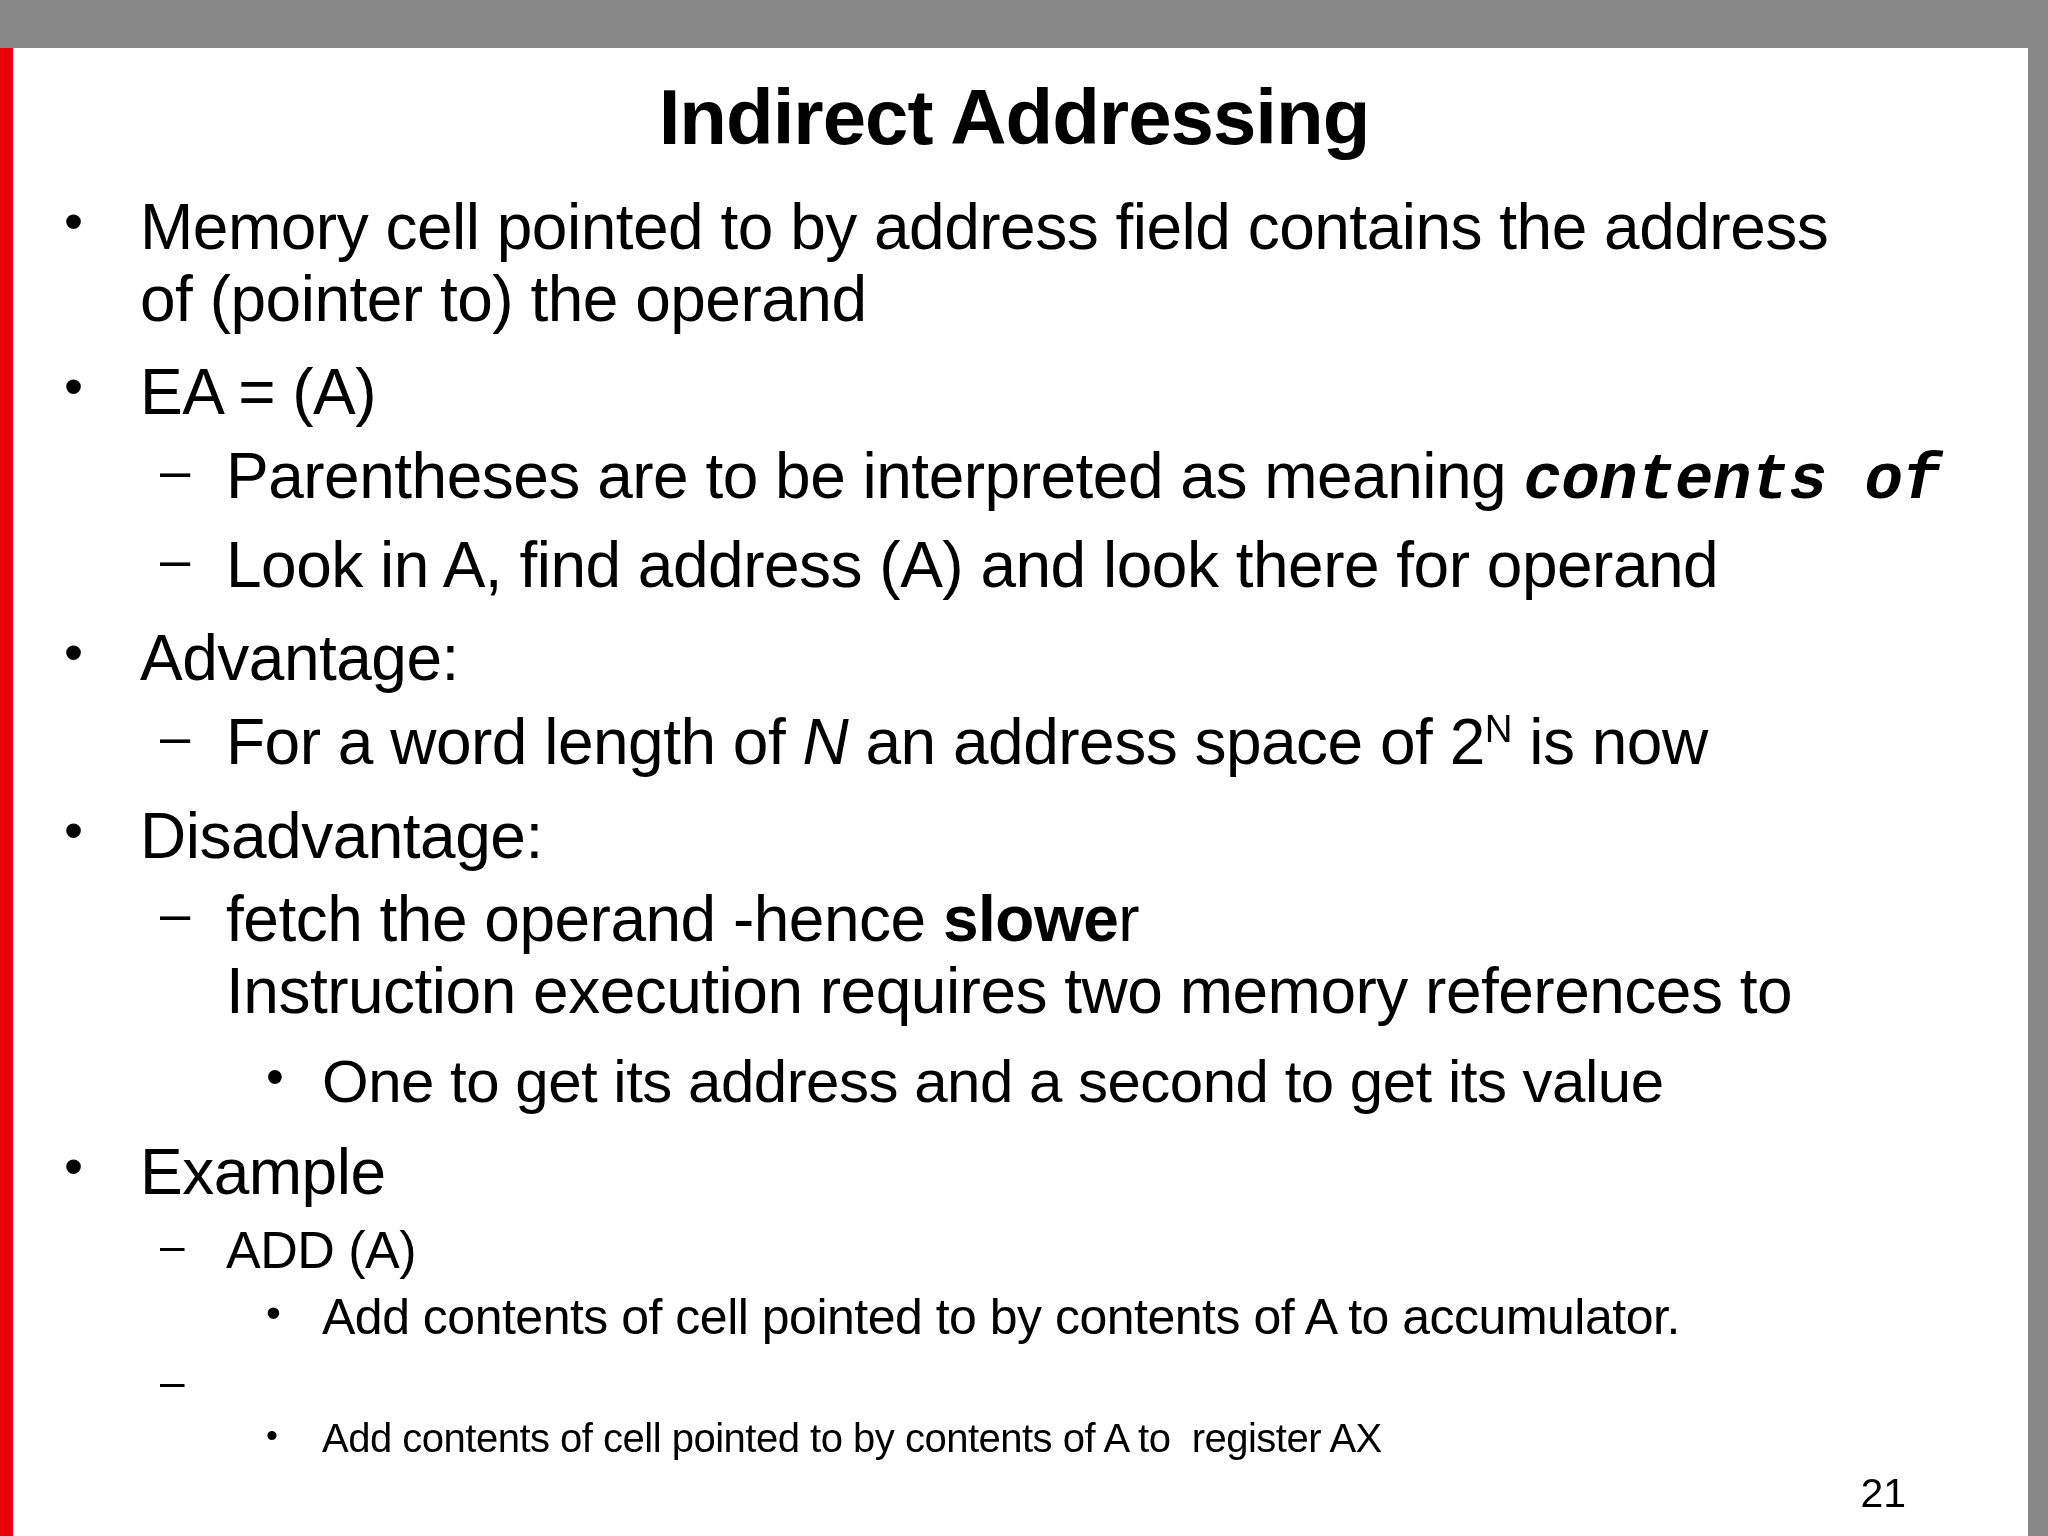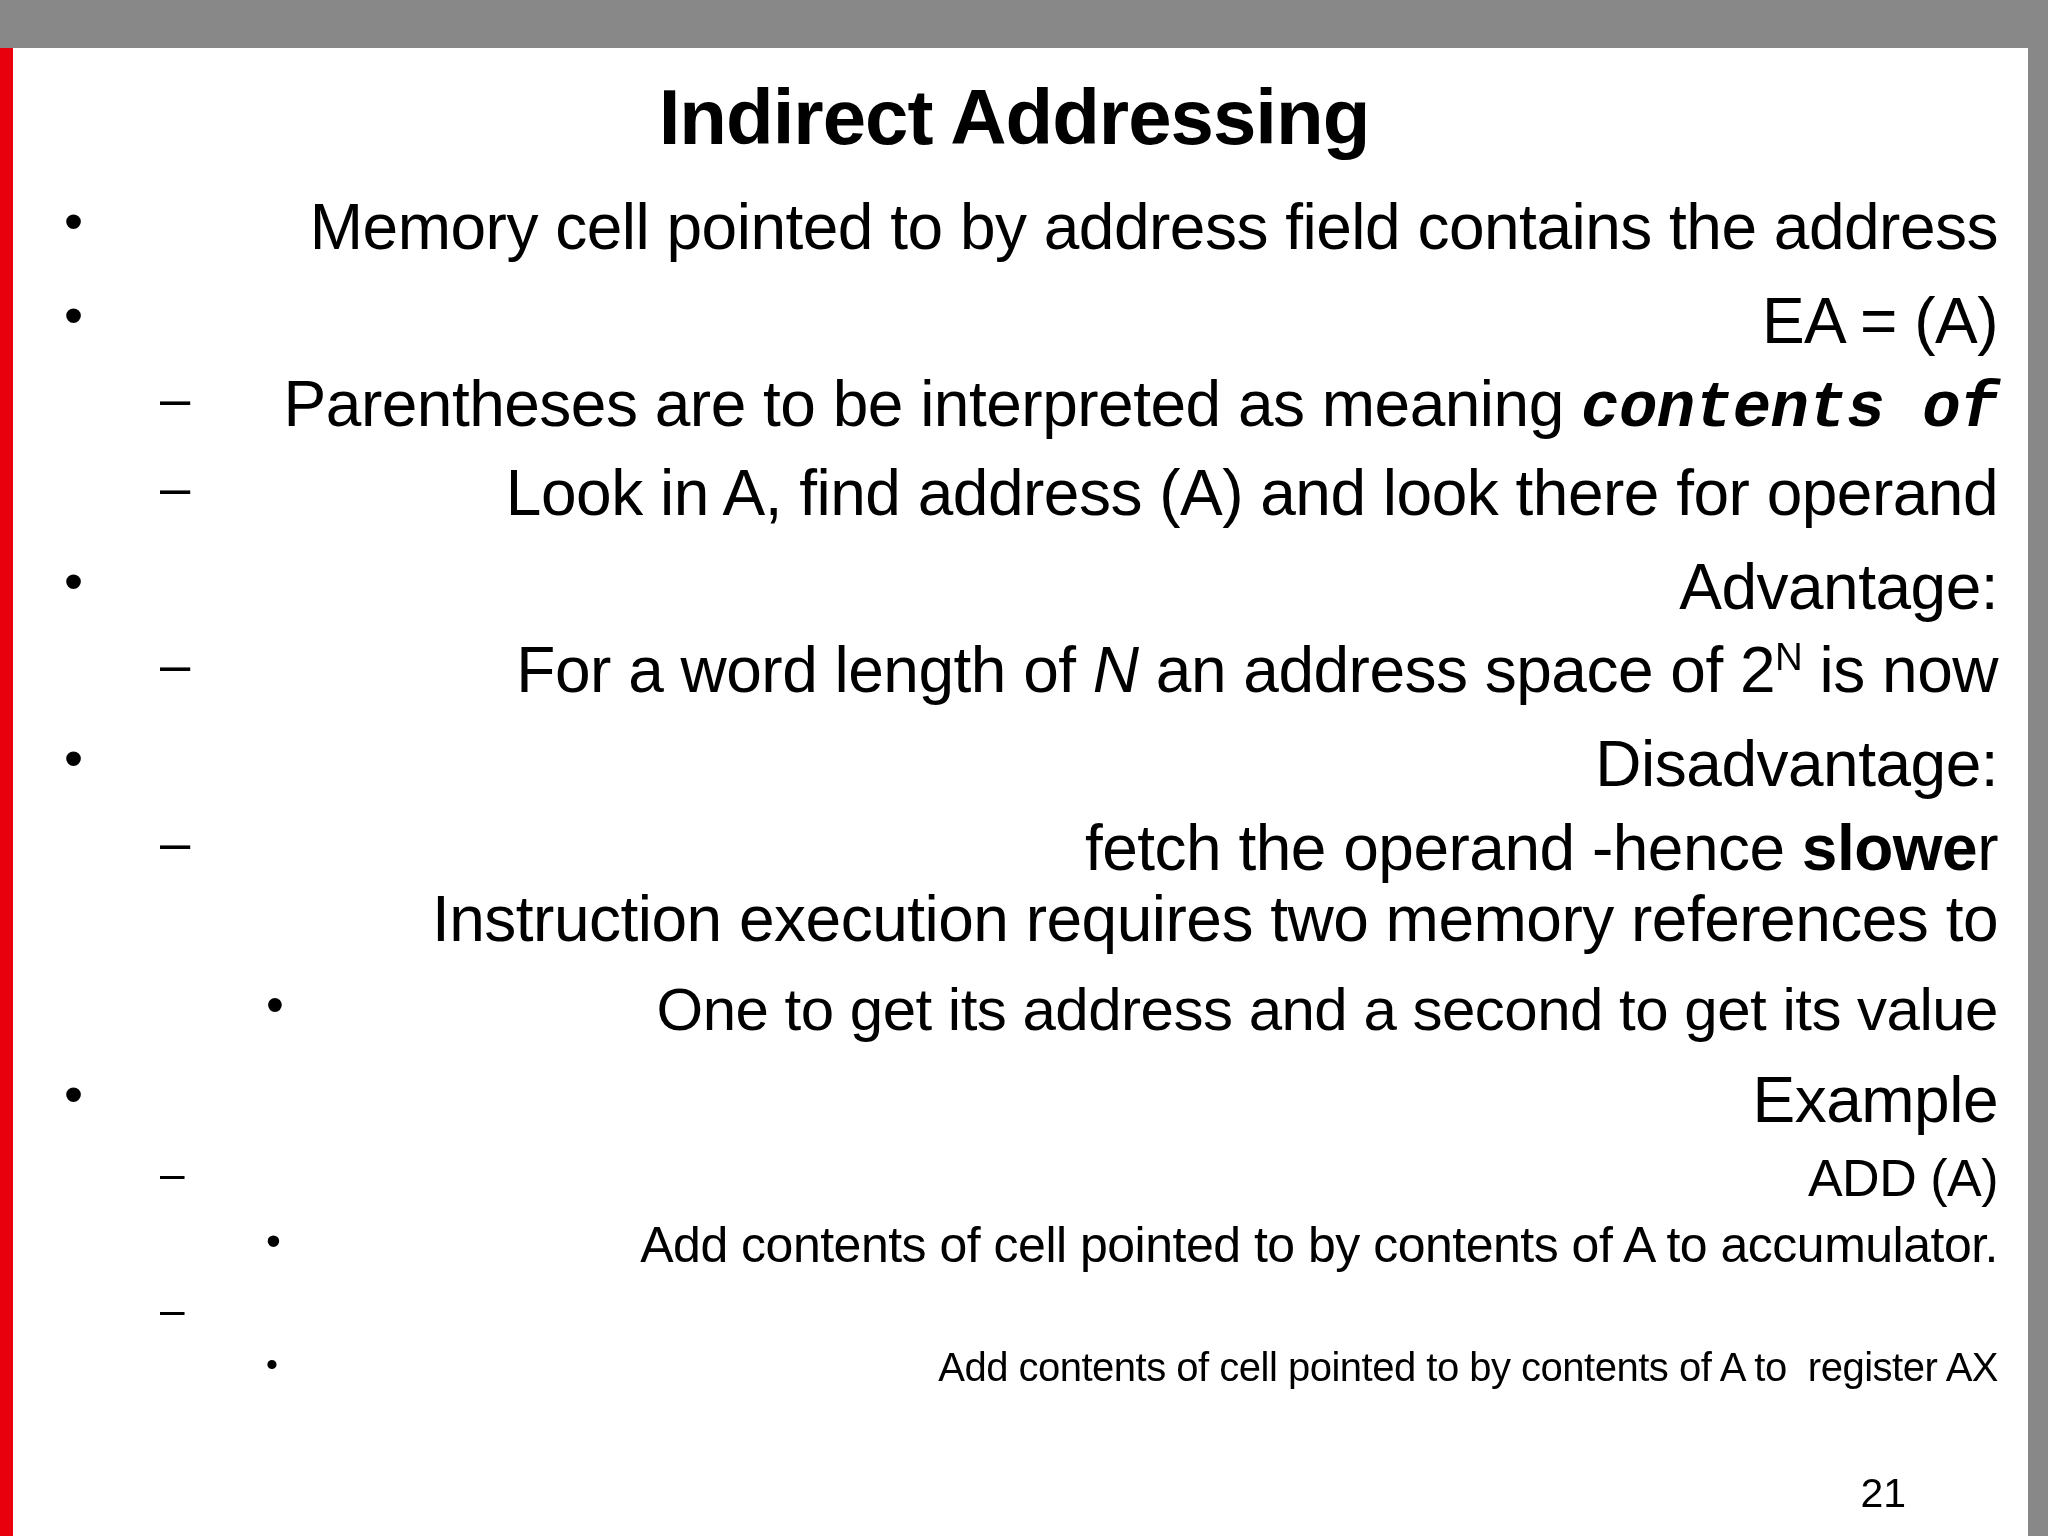--- a/index.html
+++ b/index.html
@@ -19,21 +19,21 @@
   .title{
     margin:30px 40px 0 40px;
     font-size:78px;font-weight:bold;line-height:1;
     text-align:center;
     letter-spacing:-1px;
   }
   .content{margin-top:36px;padding-right:30px;}
   .item{display:flex;line-height:1.12;letter-spacing:-0.5px;}
   .item .marker{flex:0 0 auto;font-size:85%;line-height:inherit;}
   .item .txt{flex:1 1 auto;min-width:0;}
-  .line{display:block;white-space:pre;text-align:right;}
+  .line{display:block;white-space:pre;}
   .lv1{padding-left:64px;margin-top:22px;font-size:64px;}
   .lv1 > .marker{width:76px;}
   .lv2{padding-left:160px;margin-top:12px;font-size:64px;}
   .lv2 > .marker{width:66px;}
   .lv3{padding-left:266px;margin-top:20px;font-size:60px;}
   .lv3 > .marker{width:56px;}
   .first{margin-top:0;}
   .tight{margin-top:10px;}
   .sz-s1{font-size:52px;}
   .sz-s2{font-size:50px;}
@@ -54,20 +54,21 @@
   <div class="accent-bar" style="background: rgb(232, 0, 13);"></div>
 
   <div class="title">Indirect Addressing</div>
 
   <div class="content">
 
     <div class="item lv1 first">
       <span class="marker">•</span>
       <div class="txt">
         <span class="line"><span class="seg">Memory cell pointed to by address field contains the address</span></span>
+        <span class="line"><span class="seg">of (pointer to) the operand</span></span>
       </div>
     </div>
 
     <div class="item lv1">
       <span class="marker">•</span>
       <div class="txt">
         <span class="line"><span class="seg">EA = (A)</span></span>
       </div>
     </div>
 

